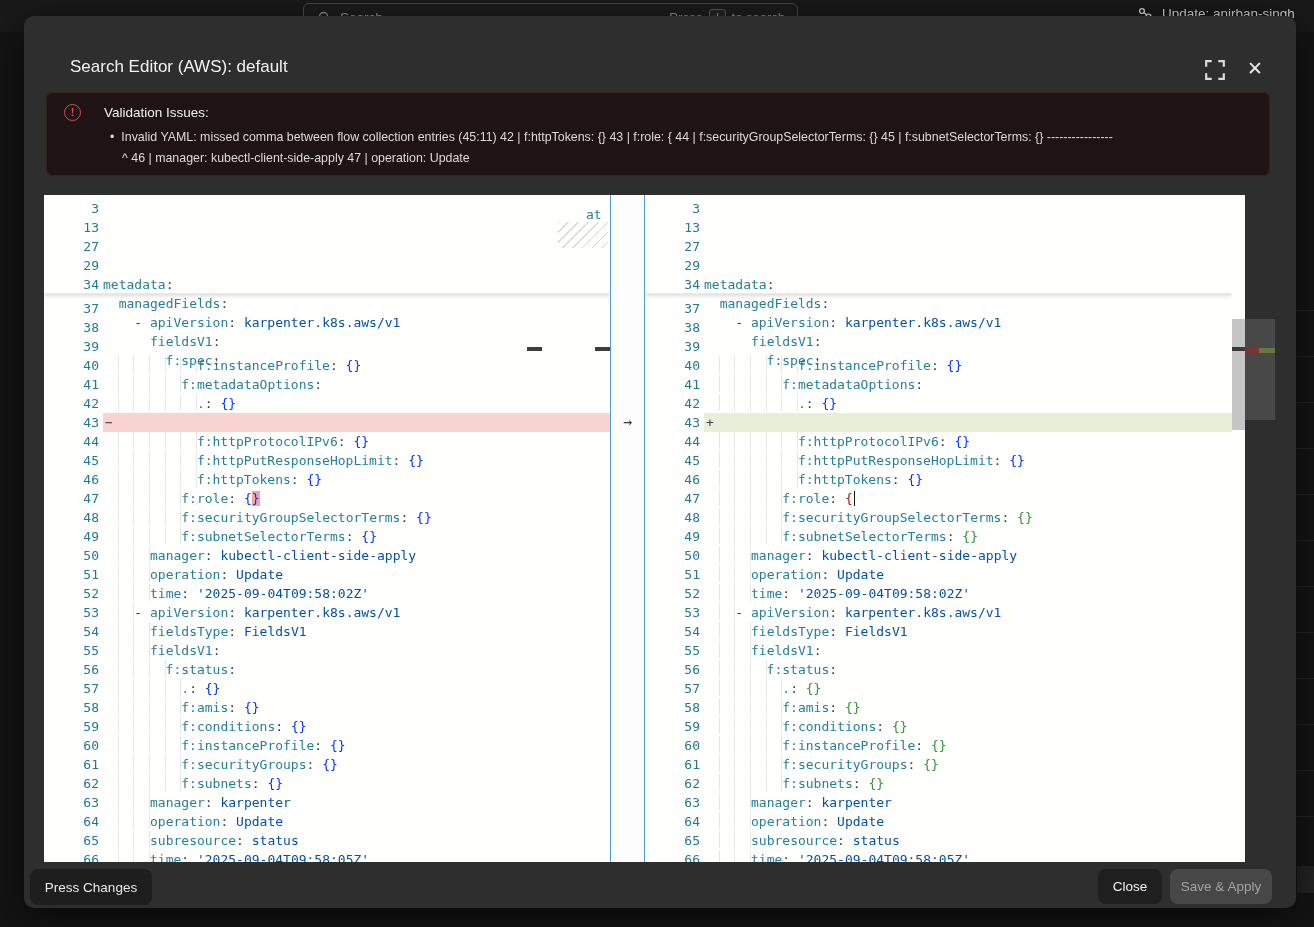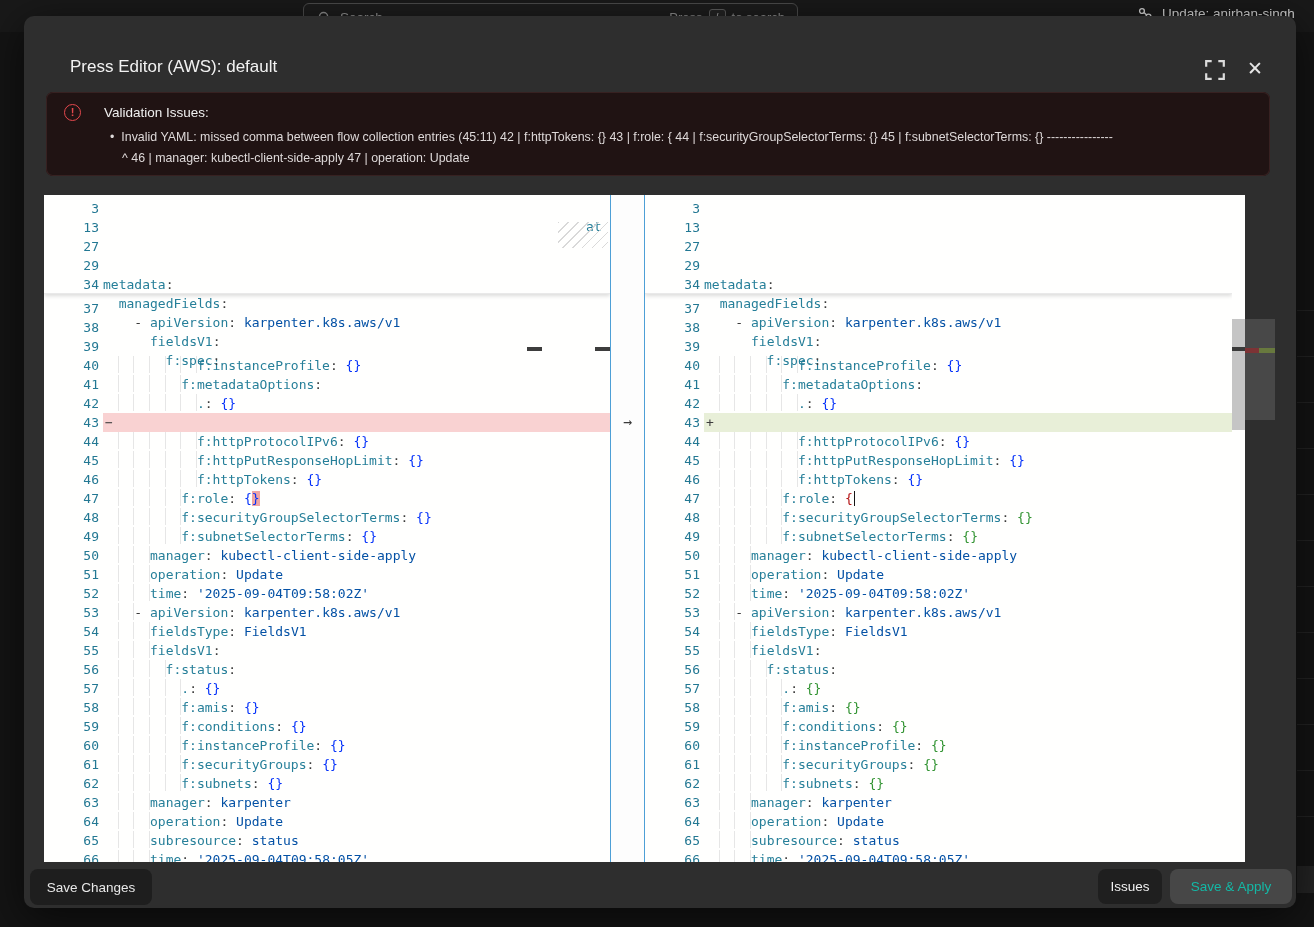--- a/index.html
+++ b/index.html
@@ -74,38 +74,38 @@
   .v  { color:var(--val); }
   .b1 { color:var(--br1); }
   .b2 { color:var(--br2); }
   .be { color:var(--brerr); }
   .chardel { background:var(--chardel-bg); }
   .cursor { display:inline-block; width:1.5px; height:15px; background:#151515; vertical-align:-3px; margin-left:1px; }
 
   .sticky { position:absolute; left:0; top:0; width:100%; height:99px; background:#fffffe; z-index:5;
             box-shadow:0 2px 4px rgba(0,0,0,0.14); border-bottom:1px solid #e9e9e9; }
   .sticky .row { position:absolute; }
-  .overflow-hint { position:absolute; left:542px; top:24px; color:var(--key); z-index:6;text-align:right; }
+  .overflow-hint { position:absolute; left:542px; top:12px; color:var(--key); z-index:6;text-align:right; }
   .hatch { position:absolute; left:514px; top:27px; width:50px; height:26px; z-index:6; opacity:.85;
            background:repeating-linear-gradient(135deg, #d2d2d2 0 1px, transparent 1px 7px); }
   .ovr-dash { position:absolute; height:4px; background:#3d3d3d; z-index:7; }
 
   .sb-track { position:absolute; left:1188px; top:0; width:13px; height:667px; background:#fffffe; }
   .sb-slider { position:absolute; left:1188px; top:124px; width:13px; height:111px; background:#c5c5c5; cursor:pointer; }
   .sb-mark { position:absolute; left:1188px; top:152px; width:13px; height:4px; background:#3a3a3a; }
   .ovbox { position:absolute; left:1201px; top:124px; width:30px; height:101px; background:#484848; }
   .ov-red { position:absolute; left:1201px; top:153px; width:14px; height:5px; background:#7d3335; }
   .ov-green { position:absolute; left:1215px; top:153px; width:16px; height:5px; background:#68793e; }
 
   
   .btn { position:absolute; height:35px; border-radius:8px; font-size:13.5px; display:flex;
          align-items:center; justify-content:center; cursor:pointer; font-family:"Liberation Sans", sans-serif; }
   .btn-undo { left:6px; top:853px; width:122px; height:36px; background:#1e1e1e; color:#e8e8e8; }
   .btn-close { left:1074px; top:853px; width:64px; background:#1f1f1f; color:#f0f0f0; }
-  .btn-save { left:1146px; top:853px; width:122px; background:#474747; color:#14b8a6; cursor:default; }
+  .btn-save { left:1146px; top:853px; width:102px; background:#474747; color:#a3a3a3; cursor:default; }
 </style>
 </head>
 <body>
 
 <div class="page">
 
   <div class="topbar">
     <div class="searchbox">
       <svg class="search-mag" viewBox="0 0 14 14">
         <circle cx="6" cy="6" r="4.4" fill="none" stroke="#8a8a8a" stroke-width="1.5"></circle>
@@ -138,21 +138,21 @@
       <div class="rline" style="top:540px"></div>
       <div class="rline" style="top:586px"></div>
       <div class="rline" style="top:632px"></div>
       <div class="rline" style="top:678px"></div>
       <div class="rline" style="top:724px"></div>
       <div class="rline" style="top:770px"></div>
       <div class="rline" style="top:816px"></div>
     </div>
 
   <div class="modal">
-    <div class="modal-title">Press Editor (AWS): default</div>
+    <div class="modal-title">Search Editor (AWS): default</div>
     <svg class="icon-btn icon-expand" viewBox="0 0 20 20">
       <path d="M2 7 V2 H7 M13 2 H18 V7 M18 13 V18 H13 M7 18 H2 V13" fill="none" stroke="#dcdcdc" stroke-width="2"></path>
     </svg>
     <div class="icon-btn icon-close">✕</div>
 
     <div class="banner">
       <div class="banner-icon">!</div>
       <div class="banner-title">Validation Issues:</div>
       <div class="banner-l1">
         <span class="bullet">•</span><span>Invalid YAML: missed comma between flow collection entries (45:11) 42 | f:httpTokens: {} 43 | f:role: { 44 | f:securityGroupSelectorTerms: {} 45 | f:subnetSelectorTerms: {} ----------------</span>
@@ -465,18 +465,18 @@
           </div>
         </div>
       <div class="sb-track"></div>
       <div class="sb-slider"></div>
       <div class="sb-mark"></div>
       <div class="ovbox"></div>
       <div class="ov-red"></div>
       <div class="ov-green"></div>
     </div>
 
-    <div class="btn btn-undo">Save Changes</div>
-    <div class="btn btn-close">Issues</div>
+    <div class="btn btn-undo">Press Changes</div>
+    <div class="btn btn-close">Close</div>
     <div class="btn btn-save">Save &amp; Apply</div>
   </div>
 
 </div>
 
 </body></html>

